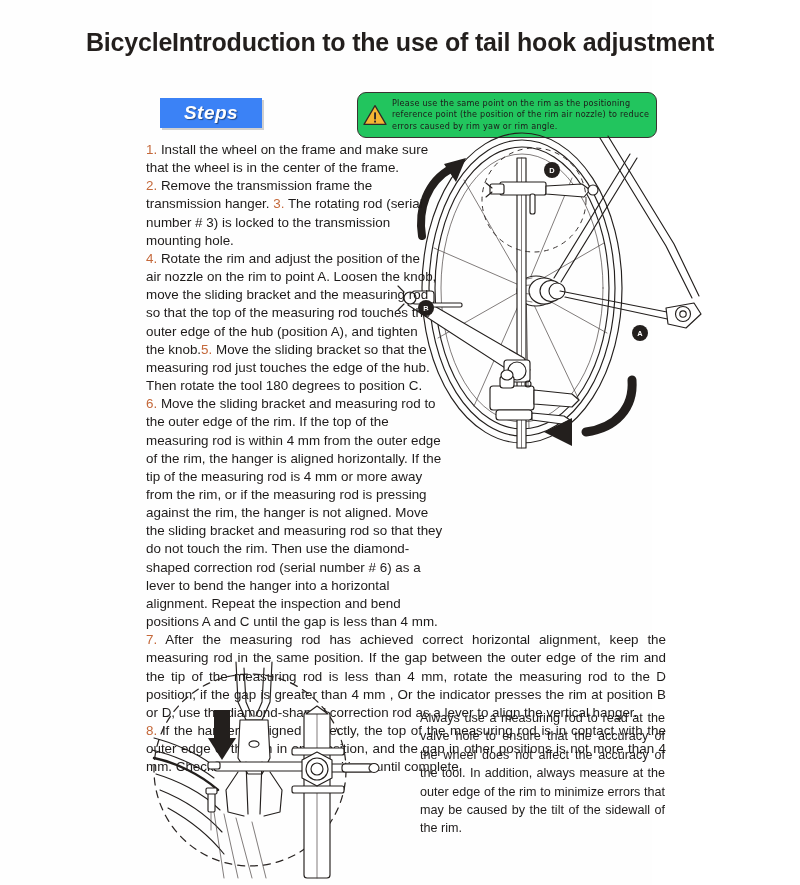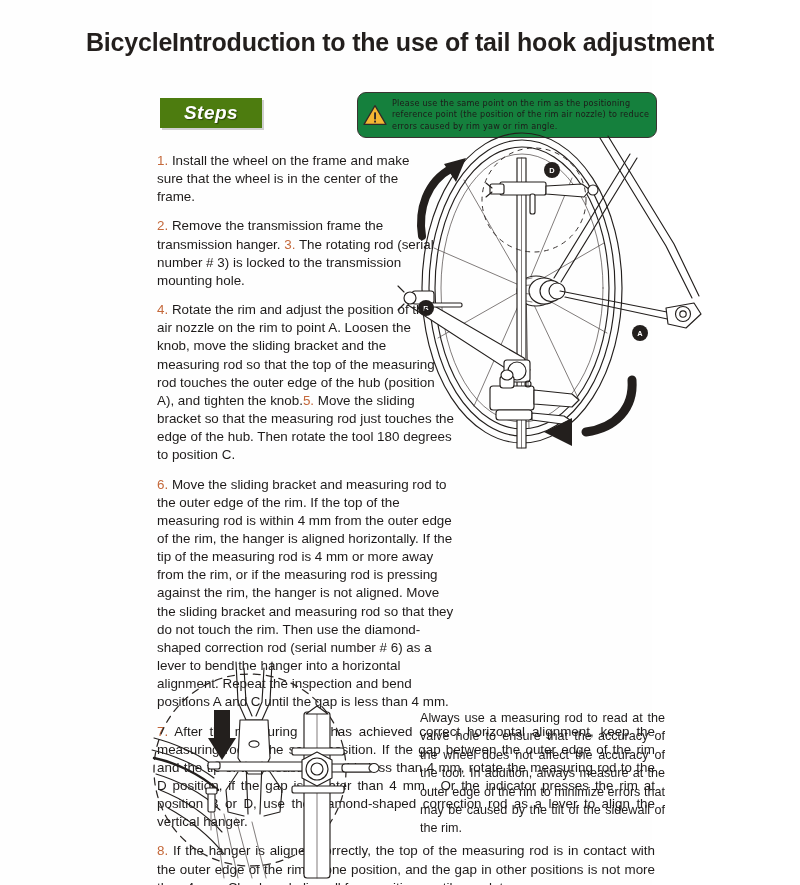--- a/index.html
+++ b/index.html
@@ -36,21 +36,21 @@
     color: #231f1d;
   }
 
   
   .steps-badge {
     position: absolute;
     left: 160px;
     top: 98px;
     width: 102px;
     height: 30px;
-    background: #4d7c0f;
+    background: #3b82f6;
     box-shadow: 2px 2px 0 rgba(0,0,0,0.18);
   }
   .steps-badge span {
     display: block;
     line-height: 30px;
     text-align: center;
     color: #ffffff;
     font-size: 19px;
     font-weight: bold;
     font-style: italic;
@@ -60,21 +60,21 @@
 
   
   .warning-box {
     position: absolute;
     left: 357px;
     top: 92px;
     width: 300px;
     height: 46px;
     border: 1.2px solid #3a3432;
     border-radius: 9px;
-    background: #15803d;
+    background: #22c55e;
     box-sizing: border-box;
     display: flex;
     align-items: center;
     padding: 2px 6px 2px 4px;
   }
   .warning-icon {
     flex: 0 0 auto;
     width: 26px;
     height: 24px;
     margin-right: 4px;
@@ -90,21 +90,21 @@
   
   .body-text {
     position: absolute;
     left: 146px;
     top: 141px;
     width: 520px;
     font-size: 13.4px;
     line-height: 1.355;
     color: #1e1b1a;
   }
-  .body-text p { margin: 11px; }
+  .body-text p { margin: 0; }
   .col-narrow { width: 300px; }
   .justified { text-align: justify; text-justify: inter-word; }
   .stepnum { color: #c4683a; }
 
   
   .float-figure-top {
     float: right;
     width: 228px;
     height: 258px;
     shape-outside: margin-box;

